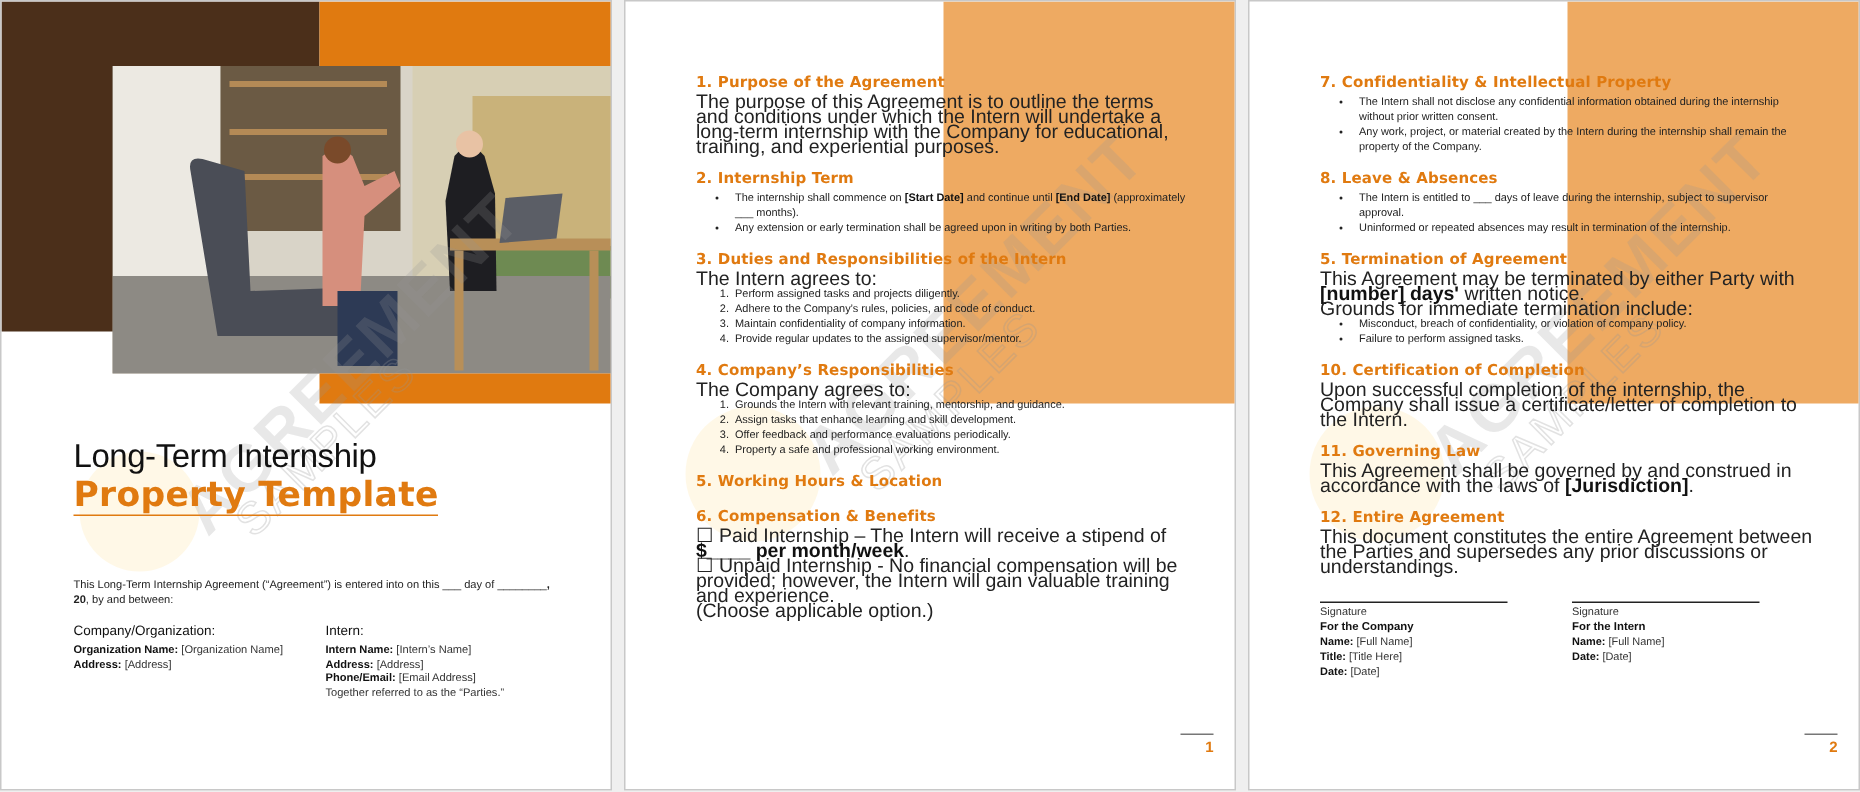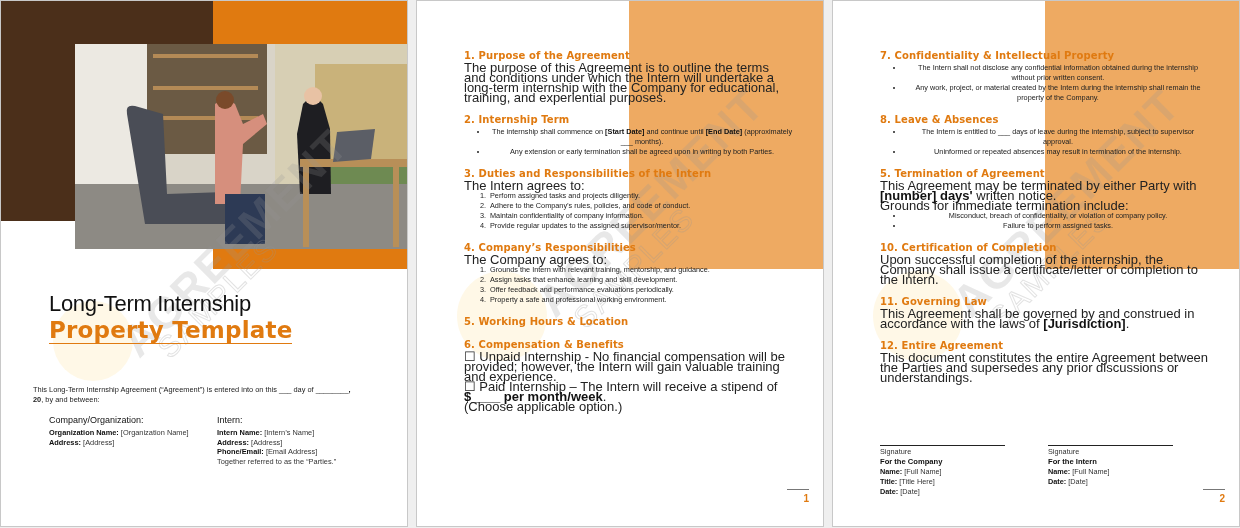--- a/index.html
+++ b/index.html
@@ -20,46 +20,46 @@
 
   
   .brown-block { position: absolute; left: 0; top: 0; width: 212px; height: 220px; background: #4b2f1a; }
   .orange-top { position: absolute; left: 212px; top: 0; width: 196px; height: 43px; background: #e07a10; }
   .orange-bottom { position: absolute; left: 212px; top: 248px; width: 196px; height: 20px; background: #e07a10; }
   .photo { position: absolute; left: 74px; top: 43px; width: 334px; height: 205px; overflow: hidden; background: #8a8276; }
   .photo svg { display: block; width: 100%; height: 100%; }
 
   .cover-title1 { position: absolute; left: 48px; top: 290px; font-size: 22px; color: #111; letter-spacing: -0.3px; }
   .cover-title2 { position: absolute; left: 48px; top: 316px; font-size: 23px; font-weight: bold; color: #e07a10; border-bottom: 1.5px solid #e07a10; line-height: 26px; letter-spacing: 0.2px; font-family: "DejaVu Sans", sans-serif; }
-  .cover-intro { position: absolute; left: 32px; top: 384px; width: 320px; font-size: 7.4px; line-height: 10px; color: #222; }
+  .cover-intro { position: absolute; left: 48px; top: 384px; width: 320px; font-size: 7.4px; line-height: 10px; color: #222; }
   .cover-intro b { font-weight: bold; }
   .party { position: absolute; top: 414px; font-size: 7.4px; line-height: 9.6px; color: #333; }
   .party .ph { font-size: 9px; font-weight: normal; color: #111; margin-bottom: 2px; line-height: 11px; }
   .party b { color: #111; }
   #party-company { left: 48px; width: 150px; }
   #party-intern { left: 216px; width: 170px; }
 
   
   .orange-panel { position: absolute; top: 0; height: 268px; background: #eeaa62; }
   #page2 .orange-panel { left: 212px; width: 196px; }
   #page3 .orange-panel { left: 212px; width: 196px; }
 
   .content { position: absolute; left: 47px; top: 48px; width: 330px; }
   .section { margin-bottom: 10px; }
   .section h2 { font-family: "DejaVu Sans", sans-serif; font-size: 10px; font-weight: bold; color: #e07a10; line-height: 13px; margin-bottom: 1px; letter-spacing: 0.1px; }
   .section p { font-size: 13px; line-height: 10px; color: #222; }
   .section ul, .section ol { margin-left: 24px; font-size: 7.3px; line-height: 10px; color: #222; }
-  .section ul { list-style: disc; text-align: center; }
+  .section ul { list-style: disc; }
   .section ol { list-style: decimal; }
   .section li { padding-left: 2px; }
   .section b { font-weight: bold; color: #111; }
 
   .page-num { position: absolute; right: 14px; bottom: 22px; width: 22px; text-align: right; border-top: 1px solid #777; padding-top: 3px; font-size: 10px; font-weight: bold; color: #e07a10; }
 
-  .sig-block { position: absolute; top: 444px; width: 130px; font-size: 7.3px; line-height: 10px; color: #333; }
+  .sig-block { position: absolute; top: 400px; width: 130px; font-size: 7.3px; line-height: 10px; color: #333; }
   .sig-line { border-top: 1px solid #222; width: 125px; margin-bottom: 1px; }
   .sig-block .sig-title { font-weight: bold; color: #111; font-size: 7.6px; }
   .sig-block b { color: #111; }
   #sig-company { left: 47px; }
   #sig-intern { left: 215px; }
 </style>
 </head>
 <body>
 
 <div class="page" id="page1">
@@ -158,22 +158,22 @@
         <li>Assign tasks that enhance learning and skill development.</li>
         <li>Offer feedback and performance evaluations periodically.</li>
         <li>Property a safe and professional working environment.</li>
       </ol>
     </div>
     <div class="section">
       <h2>5. Working Hours &amp; Location</h2>
     </div>
     <div class="section">
       <h2>6. Compensation &amp; Benefits</h2>
+      <p><span>☐ Paid Internship – The Intern will receive a stipend of </span><b>$____ per month/week</b><span>.</span></p>
       <p>☐ Unpaid Internship - No financial compensation will be provided; however, the Intern will gain valuable training and experience.</p>
-      <p><span>☐ Paid Internship – The Intern will receive a stipend of </span><b>$____ per month/week</b><span>.</span></p>
       <p>(Choose applicable option.)</p>
     </div>
   </div>
 
   <div class="page-num">1</div>
 </div>
 
 <div class="page" id="page3">
   <div class="orange-panel"></div>
 

